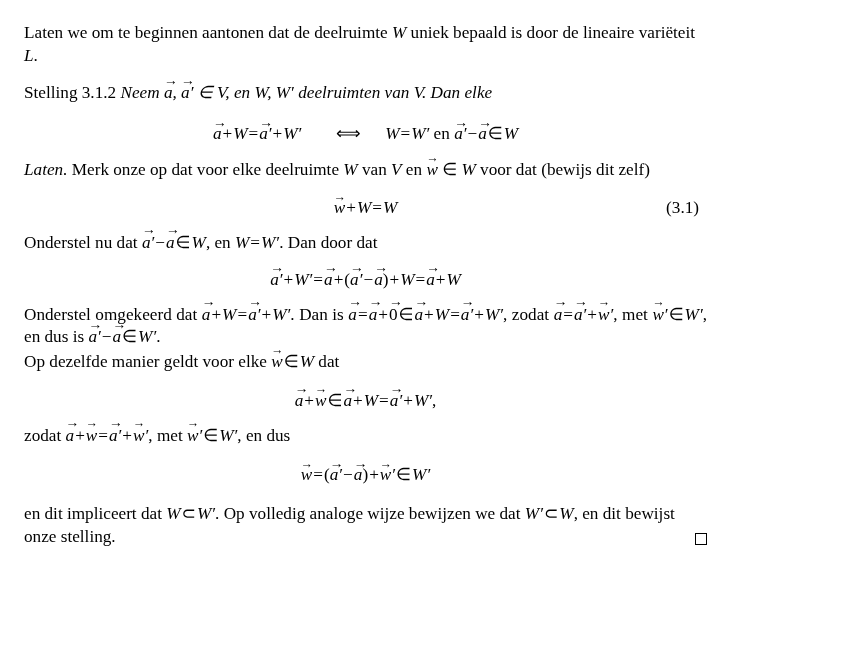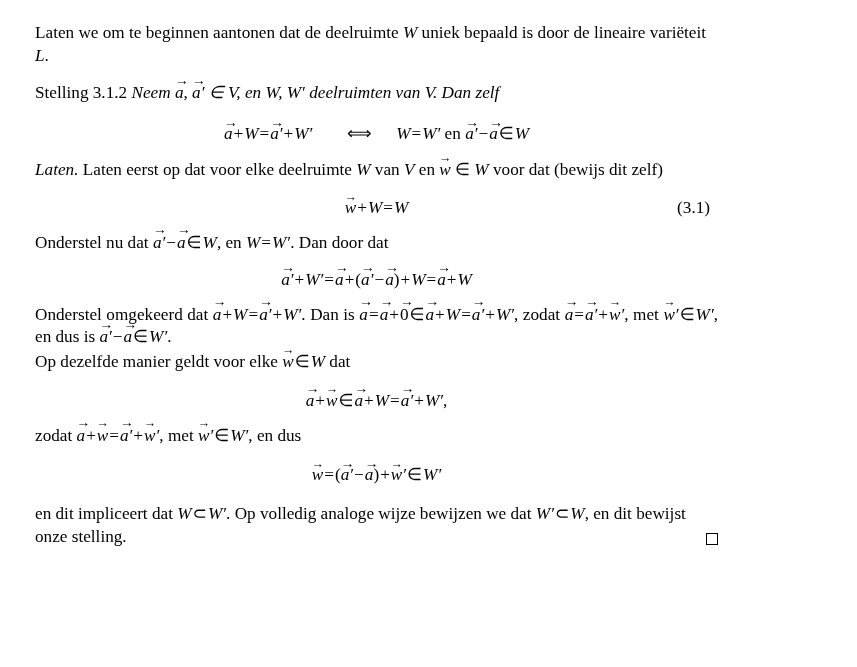--- a/index.html
+++ b/index.html
@@ -13,21 +13,20 @@
     font-family: "Liberation Serif", serif;
     color: #000000;
     overflow: hidden;
   }
   .page {
     position: relative;
     width: 741px;
     height: 667px;
     padding: 22px 34px 0 24px;
     box-sizing: border-box;
-    margin-left: 11px;
   }
   .para {
     font-size: 17.2px;
     line-height: 1.32;
     text-align: justify;
     margin: 0 0 0 0;
   }
   .para.spaced {
     margin-top: 15px;
   }
@@ -128,39 +127,39 @@
     <span class="thm-head">Stelling 3.1.2</span>
     <span class="it">
       <span>Neem</span>
       <span class="vec"><span class="arrowtop">→</span><span>a</span></span><span>,</span>
       <span class="vec nowrap"><span class="arrowtop">→</span><span>a</span></span><span class="prime">′</span>
       <span>∈</span>
       <span class="mi">V</span><span>, en</span>
       <span class="mi">W</span><span>,</span>
       <span class="mi">W</span><span class="prime">′</span>
       <span>deelruimten van</span>
-      <span class="mi">V</span><span>. Dan zelf</span>
+      <span class="mi">V</span><span>. Dan elke</span>
     </span>
   </p>
 
   <div class="eq" style="margin-top:18px;">
     <span class="nowrap">
       <span class="vec"><span class="arrowtop">→</span><span>a</span></span><span class="mop">+</span><span class="mi">W</span><span class="mop">=</span><span class="vec"><span class="arrowtop">→</span><span>a</span></span><span class="prime">′</span><span class="mop">+</span><span class="mi">W</span><span class="prime">′</span>
     </span>
     <span class="eqspace-lg"></span>
     <span>⟺</span>
     <span class="eqspace"></span>
     <span class="nowrap"><span class="mi">W</span><span class="mop">=</span><span class="mi">W</span><span class="prime">′</span></span>
     <span style="font-style:normal;">en</span>
     <span class="nowrap"><span class="vec"><span class="arrowtop">→</span><span>a</span></span><span class="prime">′</span><span class="mop">−</span><span class="vec"><span class="arrowtop">→</span><span>a</span></span><span class="mop">∈</span><span class="mi">W</span></span>
   </div>
 
   <p class="para spaced">
     <span class="it">Laten.</span>
-    <span>Laten eerst op dat voor elke deelruimte</span>
+    <span>Merk onze op dat voor elke deelruimte</span>
     <span class="mi">W</span>
     <span>van</span>
     <span class="mi">V</span>
     <span>en</span>
     <span class="vecw"><span class="arrowtop">→</span><span>w</span></span>
     <span>∈</span>
     <span class="mi">W</span>
     <span>voor dat (bewijs dit zelf)</span>
   </p>
 

